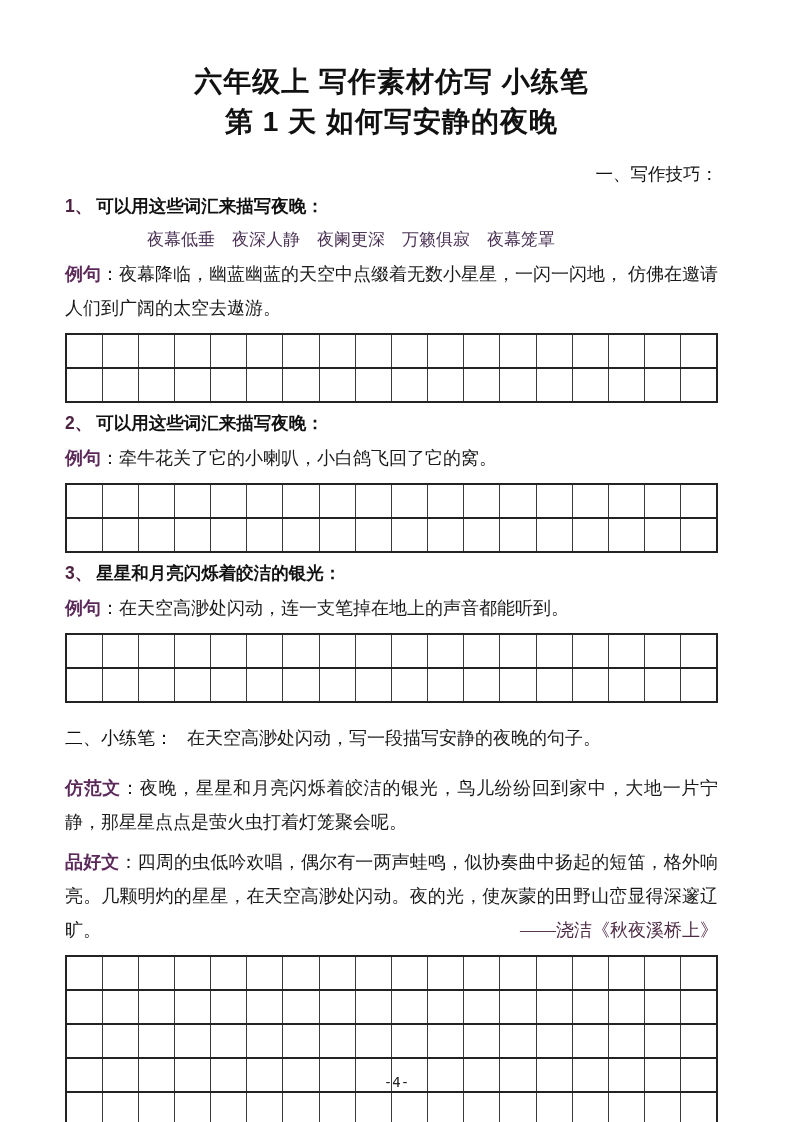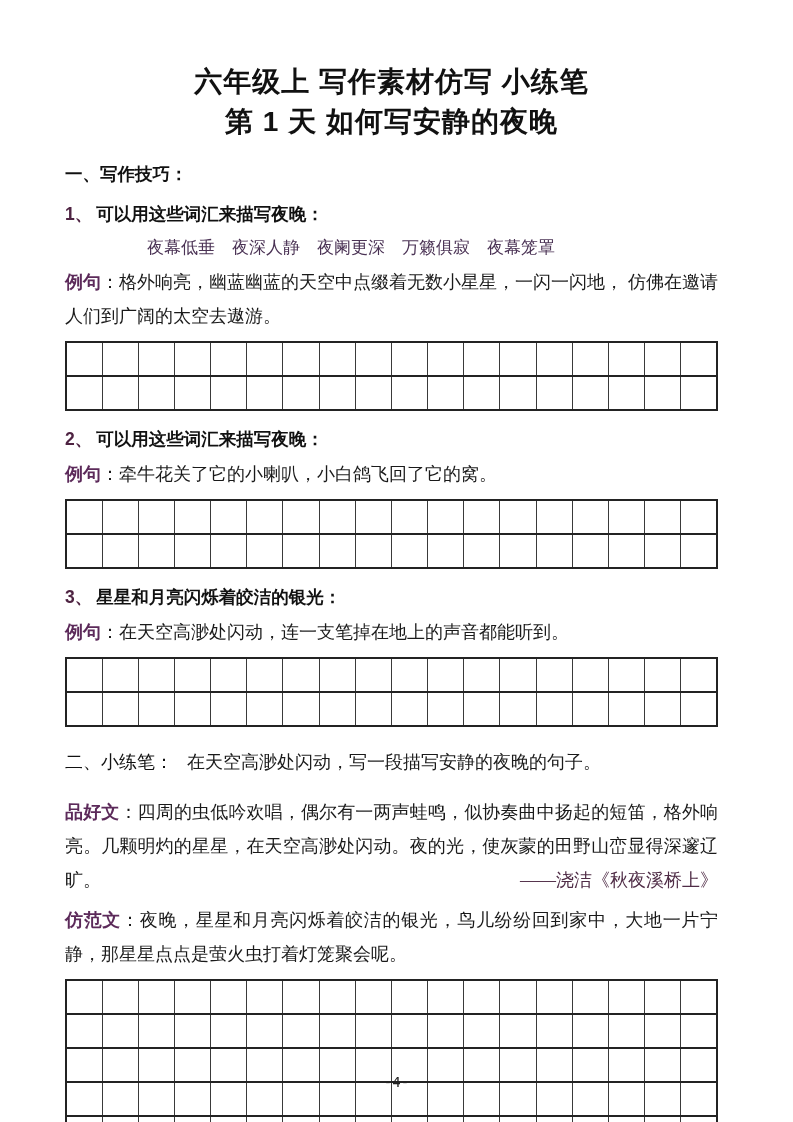--- a/index.html
+++ b/index.html
@@ -22,25 +22,26 @@
     font-weight:bold;
     font-size:28px;
     line-height:40px;
     color:#111;
     letter-spacing:1px;
   }
   .title.first { margin-top:62px; }
   .h-main {
     margin-top:20px;
     font-size:17.5px;
-    font-weight:bold;
+    font-weight:normal;
     color:#111;
+    text-align:right;
   }
   .h-tip {
-    margin-top:16px;
+    margin-top:8px;
     font-size:17.5px;
     font-weight:bold;
     color:#111;
   }
   .h-tip .tip-number { color:#4e2342; margin-right:4px; }
   .word-list {
     margin:10px 0 0 82px;
     font-size:17px;
     color:#4b3355;
     white-space:pre-wrap;
@@ -95,21 +96,21 @@
     <div class="title first">六年级上 写作素材仿写 小练笔</div>
     <div class="title">第 1 天 如何写安静的夜晚</div>
 
     <div class="h-main">一、写作技巧：</div>
 
     <div class="h-tip">
       <span class="tip-number">1、</span><span>可以用这些词汇来描写夜晚：</span>
     </div>
     <div class="word-list">夜幕低垂　夜深人静　夜阑更深　万籁俱寂　夜幕笼罩</div>
     <p class="example">
-      <span class="label-purple">例句</span><span>：</span><span>格外响亮，幽蓝幽蓝的天空中点缀着无数小星星，一闪一闪地， 仿佛在邀请人们到广阔的太空去遨游。</span>
+      <span class="label-purple">例句</span><span>：</span><span>夜幕降临，幽蓝幽蓝的天空中点缀着无数小星星，一闪一闪地， 仿佛在邀请人们到广阔的太空去遨游。</span>
     </p>
     <table class="grid">
         <tbody>
           <tr>
             <td></td>
             <td></td>
             <td></td>
             <td></td>
             <td></td>
             <td></td>
@@ -249,28 +250,28 @@
             <td></td>
           </tr>
         </tbody>
       </table>
 
     <p class="part2-line">
       <span class="part2-head">二、小练笔：</span><span>在天空高渺处闪动，写一段描写安静的夜晚的句子。</span>
     </p>
 
     <p class="sample-par">
+      <span class="label-purple">仿范文</span><span>：</span><span>夜晚，星星和月亮闪烁着皎洁的银光，鸟儿纷纷回到家中，大地一片宁静，那星星点点是萤火虫打着灯笼聚会呢。</span>
+    </p>
+
+    <p class="sample-par">
       <span class="label-purple">品好文</span><span>：</span><span>四周的虫低吟欢唱，偶尔有一两声蛙鸣，似协奏曲中扬起的短笛，格外响亮。几颗明灼的星星，在天空高渺处闪动。夜的光，使灰蒙的田野山峦显得深邃辽旷。</span>
       <span class="attribution">——浇洁《秋夜溪桥上》</span>
     </p>
 
-    <p class="sample-par">
-      <span class="label-purple">仿范文</span><span>：</span><span>夜晚，星星和月亮闪烁着皎洁的银光，鸟儿纷纷回到家中，大地一片宁静，那星星点点是萤火虫打着灯笼聚会呢。</span>
-    </p>
-
     <table class="grid">
         <tbody>
           <tr>
             <td></td>
             <td></td>
             <td></td>
             <td></td>
             <td></td>
             <td></td>
             <td></td>

